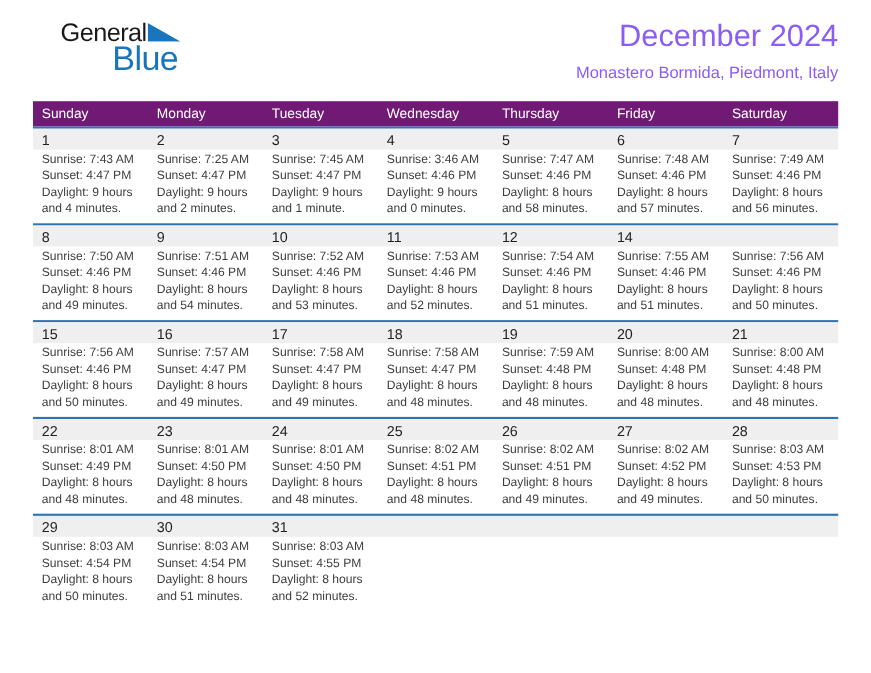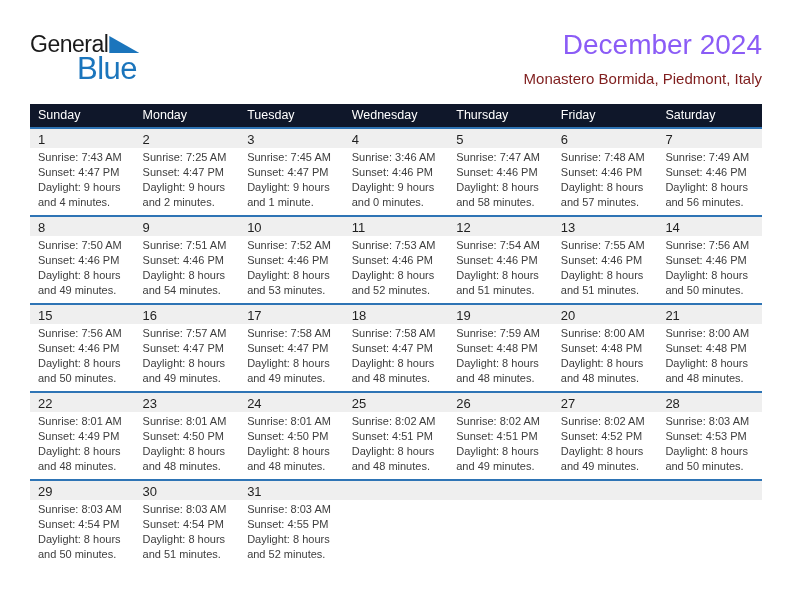--- a/index.html
+++ b/index.html
@@ -2,34 +2,34 @@
 <html><head>
 <meta charset="utf-8">
 <style>
   html,body{margin:0;padding:0;background:#ffffff;}
   .page{
     width:792px;height:612px;margin:0 auto;background:#ffffff;
     font-family:"Liberation Sans", sans-serif;box-sizing:border-box;
     padding:0 30px;position:relative;overflow:hidden;
   }
   
-  .top{display:flex;justify-content:space-between;align-items:center;padding-top:30px;}
+  .top{display:flex;justify-content:space-between;align-items:flex-start;padding-top:18px;margin-left:25px;}
   .logo{line-height:1;}
   .logo-line1{font-size:23px;color:#1a1a1a;letter-spacing:-0.5px;white-space:nowrap;}
   .logo-tri{
     display:inline-block;width:30px;height:17px;background:#1b75bc;
     clip-path:polygon(0 0,100% 100%,0 100%);margin-left:1px;vertical-align:-1px;
   }
   .logo-line2{font-size:31px;color:#1b75bc;letter-spacing:-0.5px;margin:-3px 0 0 47px;}
   .titles{text-align:right;}
   .month-title{font-size:28px;color:#8b5cf6;line-height:1.1;}
-  .subtitle{font-size:15px;color:#7f1d1d;margin-top:9px;}
+  .subtitle{font-size:15px;color:#8b5cf6;margin-top:9px;}
   
   .calendar{margin-top:17px;}
-  .cal-header{display:flex;background:#0f172a;height:23px;align-items:center;}
+  .cal-header{display:flex;background:#701a75;height:23px;align-items:center;}
   .hcell{
     width:14.2857%;box-sizing:border-box;padding-left:8px;color:#ffffff;
     font-size:12.5px;overflow:hidden;white-space:nowrap;
   }
   .week-row{border-top:2px solid #2e74b5;min-height:88px;box-sizing:border-box;}
   .band{display:flex;background:#efefef;height:19px;}
   .band .num{
     width:14.2857%;box-sizing:border-box;padding:2px 0 0 8px;
     font-size:13px;color:#1f1f1f;line-height:17px;
   }
@@ -113,21 +113,20 @@
             </div>
           </div>
         </div>
         <div class="week-row">
           <div class="band">
             <div class="num">8</div>
             <div class="num">9</div>
             <div class="num">10</div>
             <div class="num">11</div>
             <div class="num">12</div>
-            <div class="num">13</div>
             <div class="num">14</div>
           </div>
           <div class="bodies">
             <div class="cell-body">
               <div>Sunrise: 7:50 AM</div>
               <div>Sunset: 4:46 PM</div>
               <div>Daylight: 8 hours and 49 minutes.</div>
             </div>
             <div class="cell-body">
               <div>Sunrise: 7:51 AM</div>

